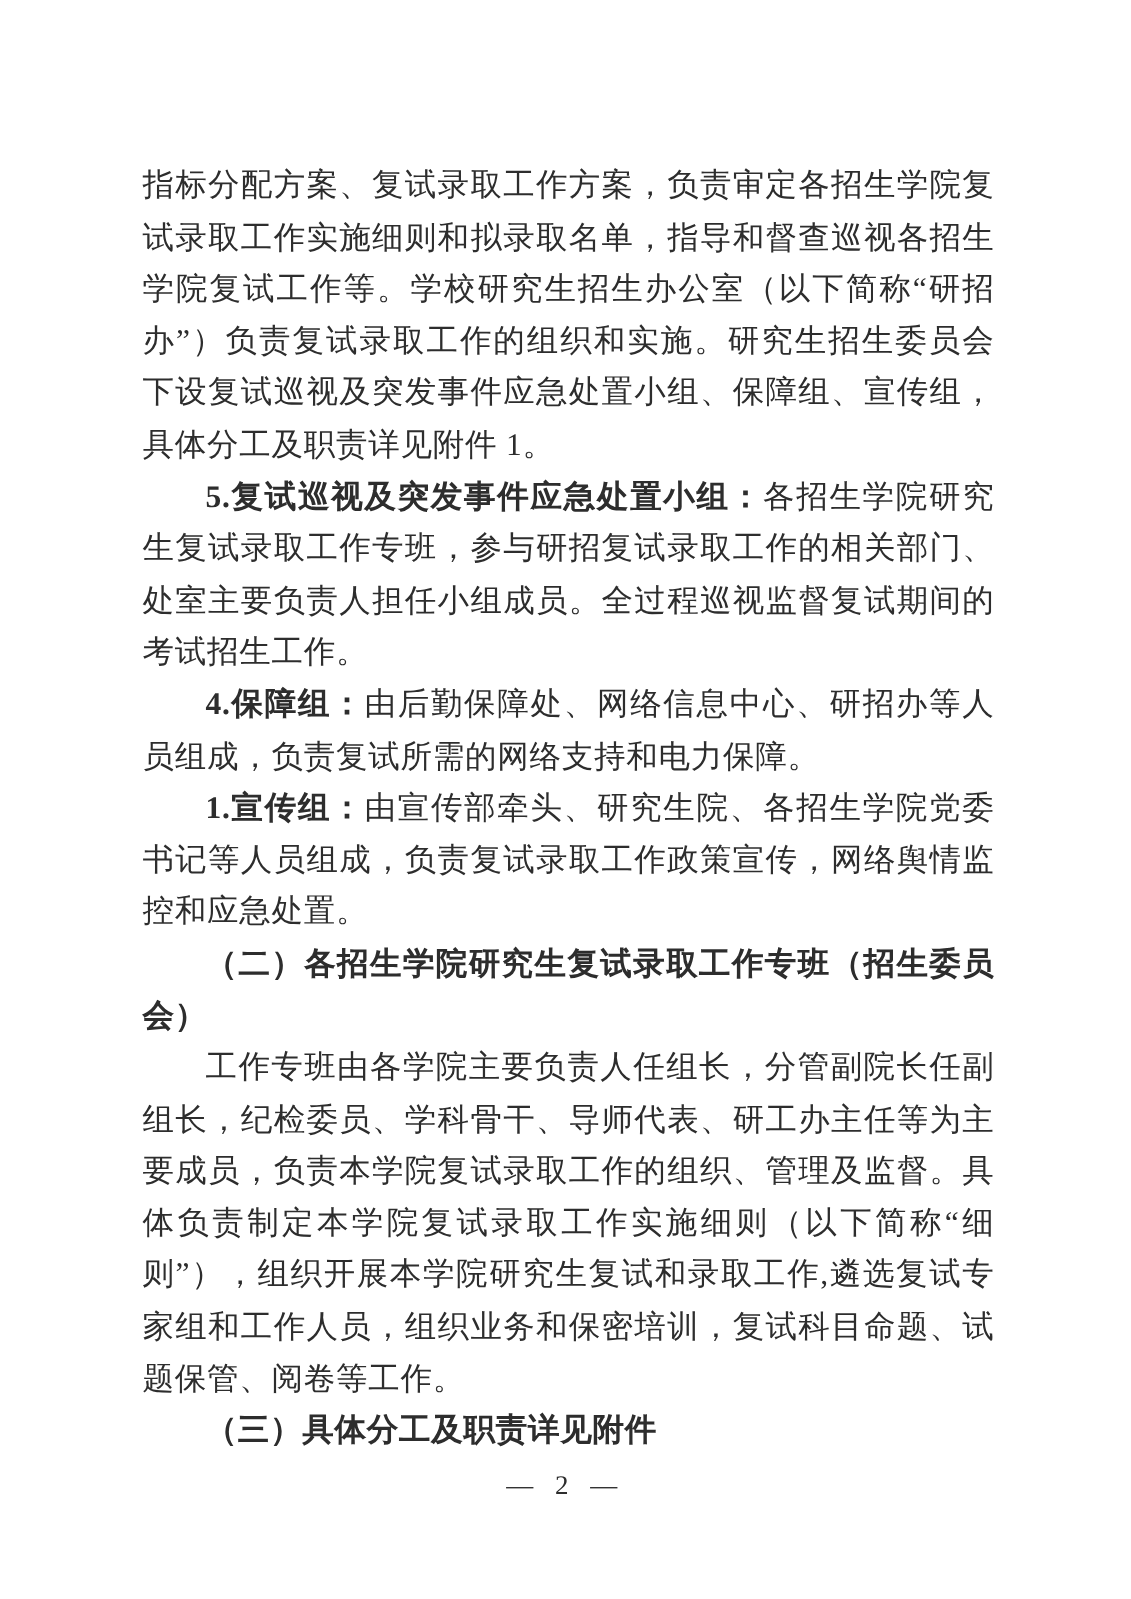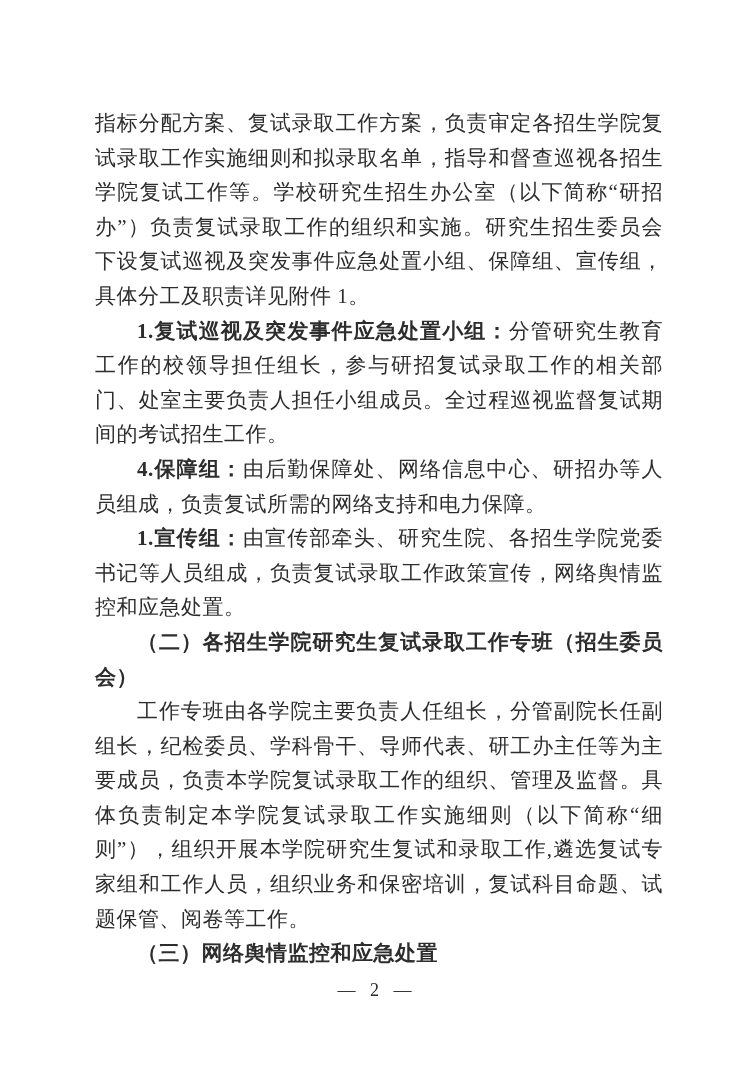--- a/index.html
+++ b/index.html
@@ -49,23 +49,23 @@
     letter-spacing: 5px;
     color: #2d2d2d;
   }
 </style>
 </head>
 <body>
 
 <div class="page">
   <div id="doc-body" class="text-block">
       <p class="doc-par"><span>指标分配方案、复试录取工作方案，负责审定各招生学院复试录取工作实施细则和拟录取名单，指导和督查巡视各招生学院复试工作等。学校研究生招生办公室（以下简称“研招办”）负责复试录取工作的组织和实施。研究生招生委员会下设复试巡视及突发事件应急处置小组、保障组、宣传组，具体分工及职责详见附件 1。</span></p>
-      <p class="doc-par indent"><span class="lead-bold">1.复试巡视及突发事件应急处置小组：</span><span>分管研究生教育工作的校领导担任组长，参与研招复试录取工作的相关部门、处室主要负责人担任小组成员。全过程巡视监督复试期间的考试招生工作。</span></p>
+      <p class="doc-par indent"><span class="lead-bold">5.复试巡视及突发事件应急处置小组：</span><span>各招生学院研究生复试录取工作专班，参与研招复试录取工作的相关部门、处室主要负责人担任小组成员。全过程巡视监督复试期间的考试招生工作。</span></p>
       <p class="doc-par indent"><span class="lead-bold">4.保障组：</span><span>由后勤保障处、网络信息中心、研招办等人员组成，负责复试所需的网络支持和电力保障。</span></p>
       <p class="doc-par indent"><span class="lead-bold">1.宣传组：</span><span>由宣传部牵头、研究生院、各招生学院党委书记等人员组成，负责复试录取工作政策宣传，网络舆情监控和应急处置。</span></p>
       <p class="doc-par indent heading"><span>（二）各招生学院研究生复试录取工作专班（招生委员会）</span></p>
       <p class="doc-par indent"><span>工作专班由各学院主要负责人任组长，分管副院长任副组长，纪检委员、学科骨干、导师代表、研工办主任等为主要成员，负责本学院复试录取工作的组织、管理及监督。具体负责制定本学院复试录取工作实施细则（以下简称“细则”），组织开展本学院研究生复试和录取工作,遴选复试专家组和工作人员，组织业务和保密培训，复试科目命题、试题保管、阅卷等工作。</span></p>
-      <p class="doc-par indent heading"><span>（三）网络舆情监控和应急处置</span></p>
+      <p class="doc-par indent heading"><span>（三）具体分工及职责详见附件</span></p>
     </div>
   <div class="footer">
     <span>— 2 —</span>
   </div>
 </div>
 
 </body></html>

